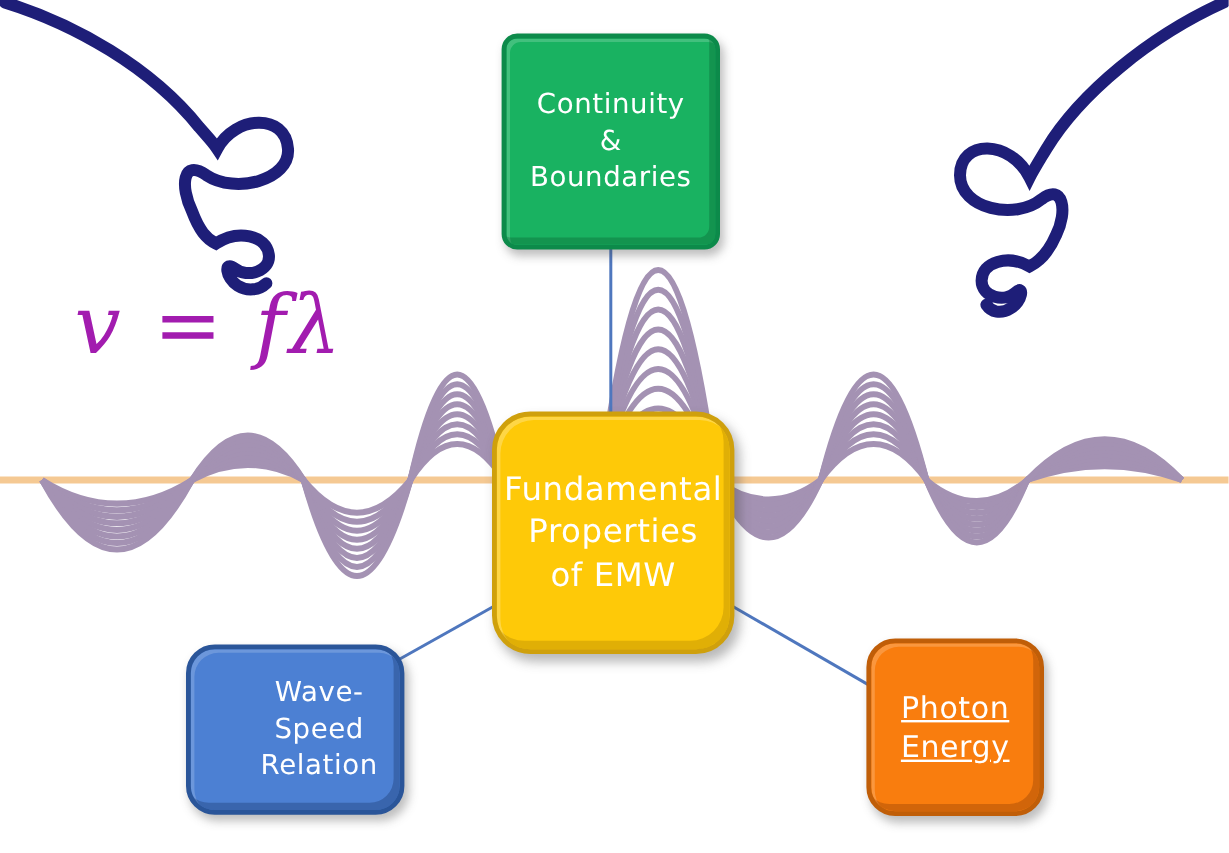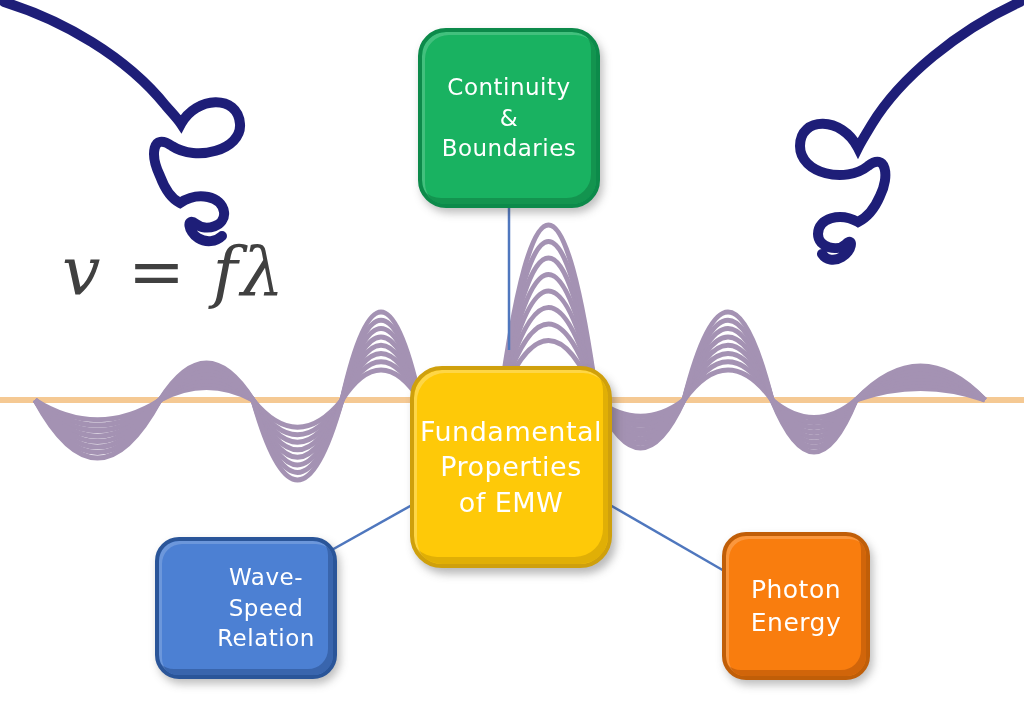--- a/index.html
+++ b/index.html
@@ -16,49 +16,49 @@
     display:flex;align-items:center;justify-content:center;
     text-align:center;color:#ffffff;
     white-space:pre-line;
     font-family:"DejaVu Sans", sans-serif;
     letter-spacing:0.5px;
     line-height:1.32;
   }
   .node .lbl{width:100%;}
   .node-top{
     left:418px;top:28px;width:174px;height:172px;
-    background:#19b261;border:4px solid #0c8a4a;border-radius:28px;
+    background:#19b261;border:4px solid #0c8a4a;border-radius:13px;
     font-size:23px;
     box-shadow:inset -5px -6px 0 rgba(0,40,20,0.22), inset 3px 3px 0 rgba(255,255,255,0.18), 3px 5px 8px rgba(70,70,70,0.35);
   }
   .node-center{
     left:410px;top:343px;width:194px;height:194px;
     background:#fec908;border:4px solid #cfa00c;border-radius:32px;
     font-size:27px;
     box-shadow:inset -5px -7px 0 rgba(120,80,0,0.22), inset 3px 3px 0 rgba(255,255,255,0.25), 4px 6px 9px rgba(70,70,70,0.38);
-    margin-top:23px;
   }
   .node-bottom-left{
     left:155px;top:537px;width:134px;height:134px;
     background:#4c80d3;border:4px solid #2a5599;border-radius:24px;
     font-size:23px;
     box-shadow:inset -5px -6px 0 rgba(0,20,60,0.25), inset 3px 3px 0 rgba(255,255,255,0.18), 3px 5px 8px rgba(70,70,70,0.35);
     padding-left:40px;
   }
   .node-bottom-right{
     left:722px;top:532px;width:140px;height:140px;
     background:#f97d0e;border:4px solid #c05e08;border-radius:24px;
     font-size:25px;
     box-shadow:inset -5px -6px 0 rgba(90,30,0,0.25), inset 3px 3px 0 rgba(255,255,255,0.2), 3px 5px 8px rgba(70,70,70,0.35);
+    text-decoration:underline;
   }
   .formula{
     position:absolute;
     font-family:"DejaVu Serif", serif;
     font-style:italic;
-    color:#404040;
+    color:#a21caf;
     font-size:68px;
     letter-spacing:3px;
     white-space:nowrap;
   }
   .formula-left{left:62px;top:232px;}
   .formula-right{left:692px;top:238px;}
 </style>
 </head>
 <body>
 

